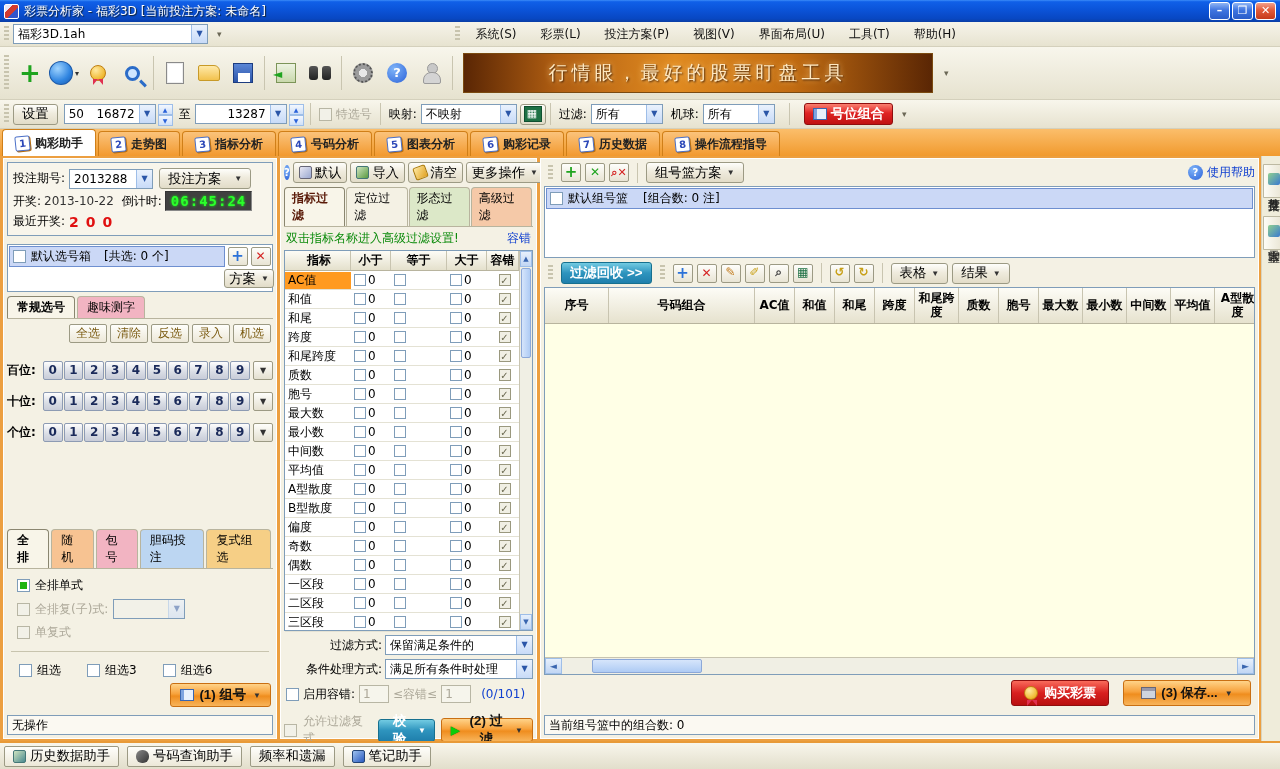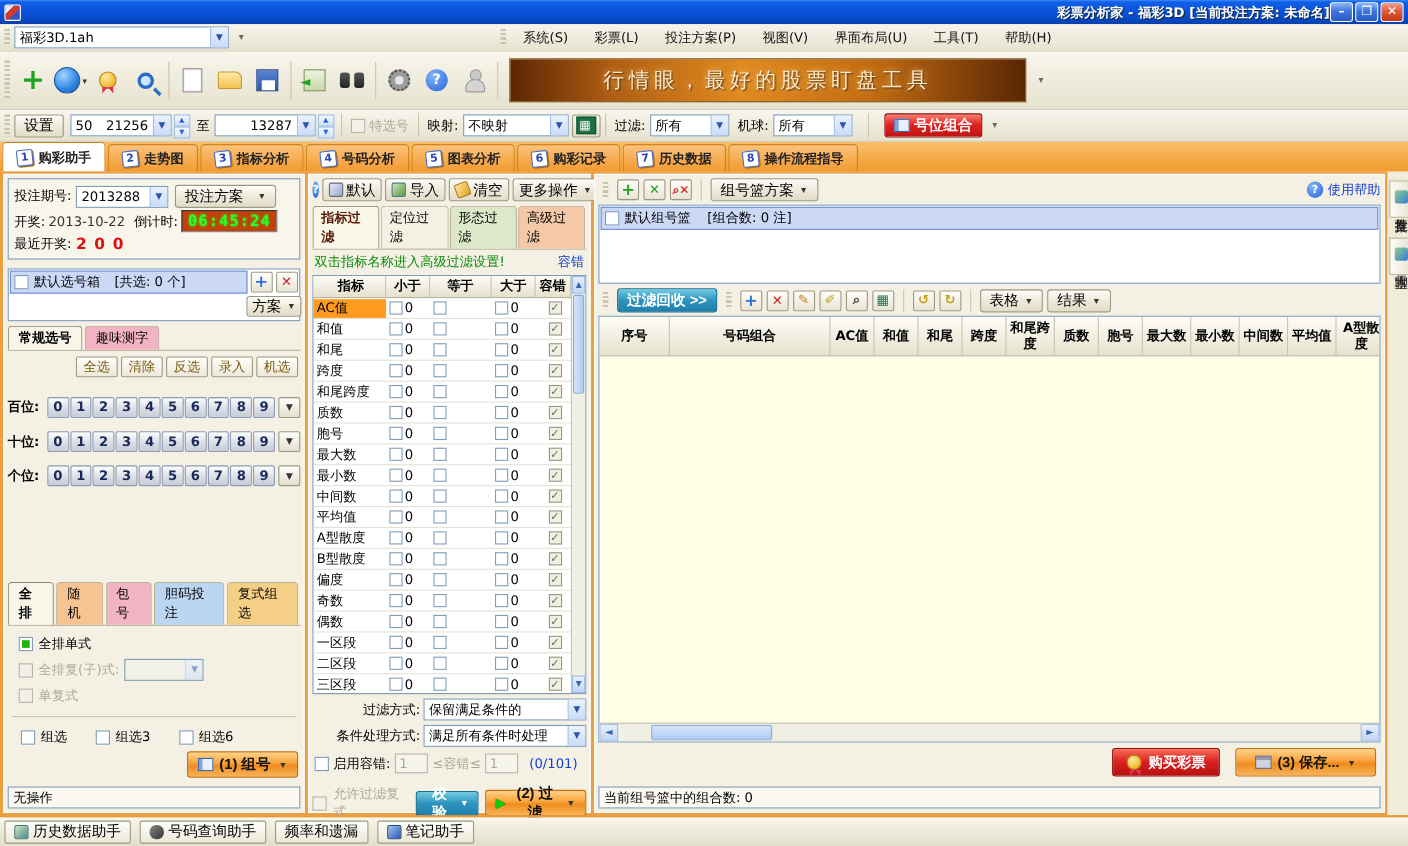--- a/index.html
+++ b/index.html
@@ -6,21 +6,21 @@
   html,body { width:1280px; height:769px; overflow:hidden;
     font-family:"DejaVu Sans","Liberation Sans",sans-serif; font-size:12px; }
   #app { position:relative; width:1280px; height:769px; background:#ECE9D8; }
 
   
   .titlebar { position:absolute; left:0; top:0; width:1280px; height:22px;
     background:linear-gradient(180deg,#3C8CF8 0%,#1060E8 8%,#0B53D8 45%,#0847C2 85%,#0A3EA5 100%);
     display:flex; align-items:center; padding:0 4px; color:#fff; }
   .app-ico { width:15px; height:15px; border-radius:2px; margin-right:5px;
     background:linear-gradient(135deg,#e8e8f8 0 30%,#d23b2f 30% 60%,#3355cc 60% 100%); border:1px solid #fff; }
-  .titletext { font-weight:bold; font-size:12px; text-shadow:1px 1px 1px #123; flex:1; white-space:nowrap; overflow:hidden;text-align:right; }
+  .titletext { font-weight:normal; font-size:12px; text-shadow:1px 1px 1px #123; flex:1; white-space:nowrap; overflow:hidden; }
   .winbtns { display:flex; gap:2px; }
   .wbtn { width:21px; height:18px; border:1px solid #fff; border-radius:3px; color:#fff;
     font-size:11px; line-height:16px; text-align:center; font-weight:bold;
     background:linear-gradient(180deg,#8FB5F5,#3E74E0 45%,#2A5CC8); }
   .wbtn.close { background:linear-gradient(180deg,#F2A08C,#E25A38 45%,#C53A1A); }
 
   
   .menubar { position:absolute; left:0; top:22px; width:1280px; height:25px;
     background:linear-gradient(180deg,#F6F4EA,#E7E3D0); border-bottom:1px solid #d4d0bc;
     display:flex; align-items:center; }
@@ -107,21 +107,21 @@
   #mid-panel { left:280px; width:257px; }
   #right-panel { left:540px; width:719px; }
   .sidestrip { position:absolute; right:0; top:0; width:19px; height:585px; background:#EFECDA; border-left:1px solid #d8d4c0; }
   .vtab { writing-mode:vertical-rl; padding:8px 1px; margin:8px 0 18px 1px; border:1px solid #BDB9A2; border-radius:0 4px 4px 0;
     background:linear-gradient(90deg,#FDFCF6,#E8E4D2); font-size:12px; color:#222; display:flex; align-items:center; gap:4px; }
   .vtab .mini { width:12px; height:12px; border-radius:2px; background:linear-gradient(135deg,#8fd08f,#3a7ad0); writing-mode:horizontal-tb; }
 
   
   .infobox { border:1px solid #7F9DB9; background:#F8F5EB; padding:3px 5px; margin-bottom:8px; }
   .irow { display:flex; align-items:center; margin:2px 0; }
-  .led { background:#c2410c; color:#2BFF2B; font-family:"DejaVu Sans Mono","Liberation Mono",monospace;
+  .led { background:#404040; color:#2BFF2B; font-family:"DejaVu Sans Mono","Liberation Mono",monospace;
     font-weight:bold; font-size:14px; letter-spacing:1px; padding:1px 5px; border:1px inset #888;
     text-shadow:0 0 3px #1f1; }
   .recent { color:#E01010; font-weight:bold; letter-spacing:7px; font-size:14px; margin-left:4px; }
   .selbox { border:1px solid #7F9DB9; background:#fff; height:64px; display:flex; margin-bottom:4px; }
   .sel-list { flex:1; padding:1px; }
   .sel-row { display:flex; align-items:center; gap:5px; background:#CBD8F6; border:1px solid #6E8FD0; padding:1px 3px; }
   .sbcol { width:46px; display:flex; flex-direction:column; align-items:center; gap:3px; padding-top:2px; }
   .sq { width:20px; height:19px; border:1px solid #9C9A84; border-radius:2px; text-align:center;
     background:linear-gradient(180deg,#FEFEFB,#E8E4D4); font-weight:bold; }
   .sq.plus { color:#2B72D8; font-size:15px; line-height:17px; }
@@ -303,21 +303,21 @@
     <div class="tsep"></div>
     <div class="banner">行情眼，最好的股票盯盘工具</div>
     <span class="ofl" style="margin-left:8px;">▾</span>
   </div>
 
   <div class="settingsbar">
     <div class="grip"></div>
     <button class="btn">设置</button>
     <div class="combo" style="width:92px; margin-left:6px;">
       <span class="val">50</span>
-      <span class="val" style="margin-left:auto;">21256</span>
+      <span class="val" style="margin-left:auto;">16872</span>
       <span class="ddbtn">▼</span>
     </div>
     <div class="spin">
         <span>▲</span>
         <span>▼</span>
       </div>
     <span class="lbl">至</span>
     <div class="combo" style="width:92px;">
       <span class="val" style="margin-left:auto;">13287</span>
       <span class="ddbtn">▼</span>

